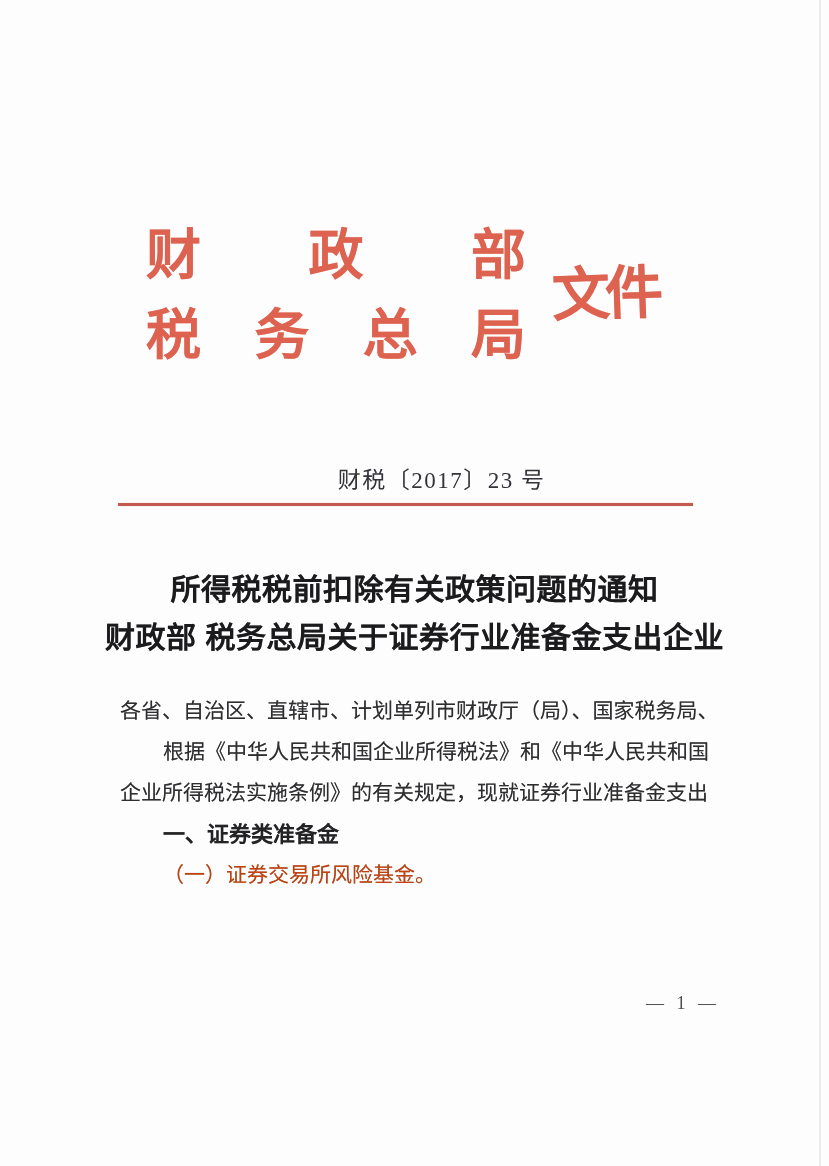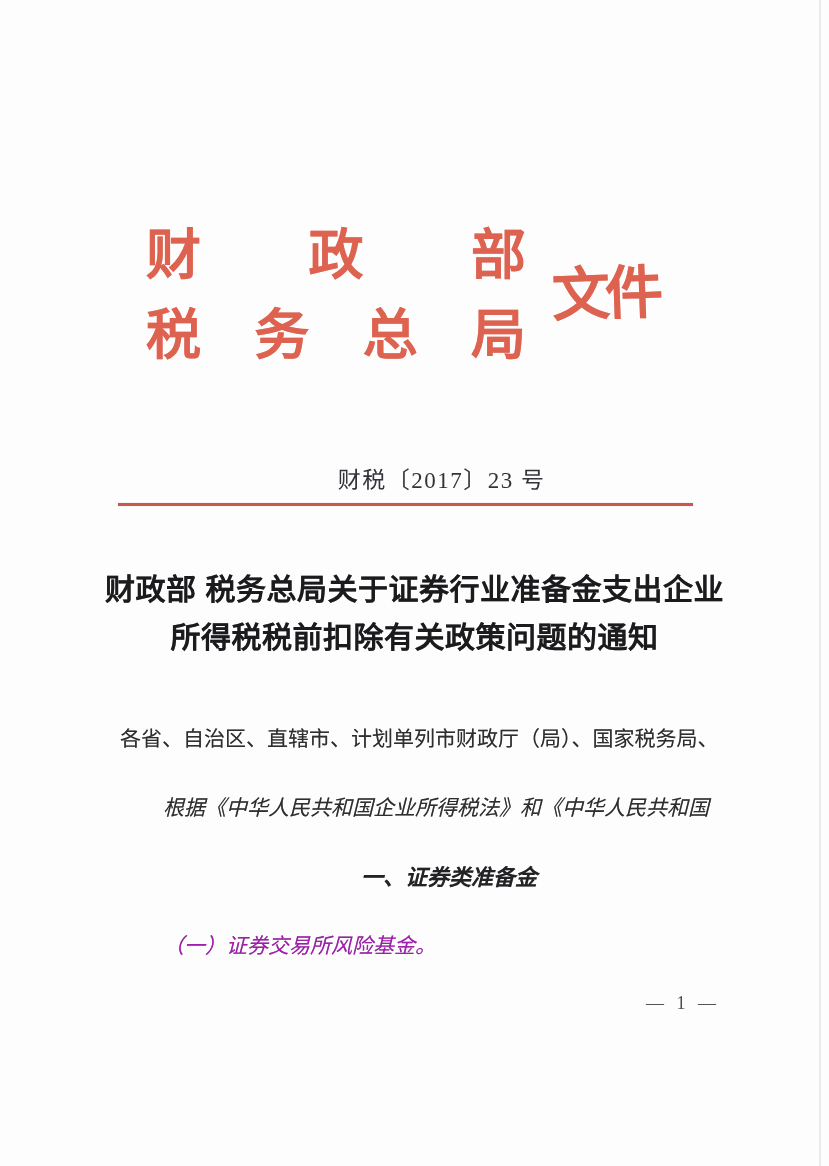--- a/index.html
+++ b/index.html
@@ -47,27 +47,27 @@
     letter-spacing:.5px; color:#1b1b1e;
     text-shadow:0 0 .5px rgba(0,0,0,.5);
   }
   .title-line { display:block; }
   
   .body-text {
     position:absolute; left:120px; top:691px; width:615px;
     font-size:21px; line-height:41px; color:#2e2e31;
     text-shadow:0 0 .4px rgba(0,0,0,.35);
   }
-  .line { white-space:nowrap;margin-top:28px; }
-  .indent { padding-left:43px;font-style:italic; }
+  .line { white-space:nowrap; }
+  .indent { padding-left:43px; }
   .sec-heading {
     font-family:"Liberation Sans","DejaVu Sans",sans-serif;
-    font-weight:700; font-size:22px; color:#232326;text-align:center;
+    font-weight:700; font-size:22px; color:#232326;
   }
-  .kai { color:#a21caf; }
+  .kai { color:#c2410c; }
   
   .page-num {
     position:absolute; left:646px; top:993px;
     font-size:18px; letter-spacing:4px; color:#4d4d50;
   }
 </style>
 </head>
 <body>
 
 <div class="page">
@@ -85,27 +85,28 @@
       <span class="org-char">局</span>
     </div>
   </div>
   <div class="doc-word">文件</div>
 
   <div class="doc-number">财税〔2017〕23 号</div>
 
   <div class="red-rule"></div>
 
   <h1 class="title">
+    <span class="title-line">所得税税前扣除有关政策问题的通知</span>
     <span class="title-line">财政部 税务总局关于证券行业准备金支出企业</span>
-    <span class="title-line">所得税税前扣除有关政策问题的通知</span>
   </h1>
 
   <div class="body-text">
     <div class="line">各省、自治区、直辖市、计划单列市财政厅（局）、国家税务局、</div>
     <div class="line indent">根据《中华人民共和国企业所得税法》和《中华人民共和国</div>
+    <div class="line">企业所得税法实施条例》的有关规定，现就证券行业准备金支出</div>
     <div class="line indent sec-heading">一、证券类准备金</div>
     <div class="line indent kai">（一）证券交易所风险基金。</div>
   </div>
 
   <div class="page-num">— 1 —</div>
 
   <div class="scan-edge"></div>
 
 </div>
 

